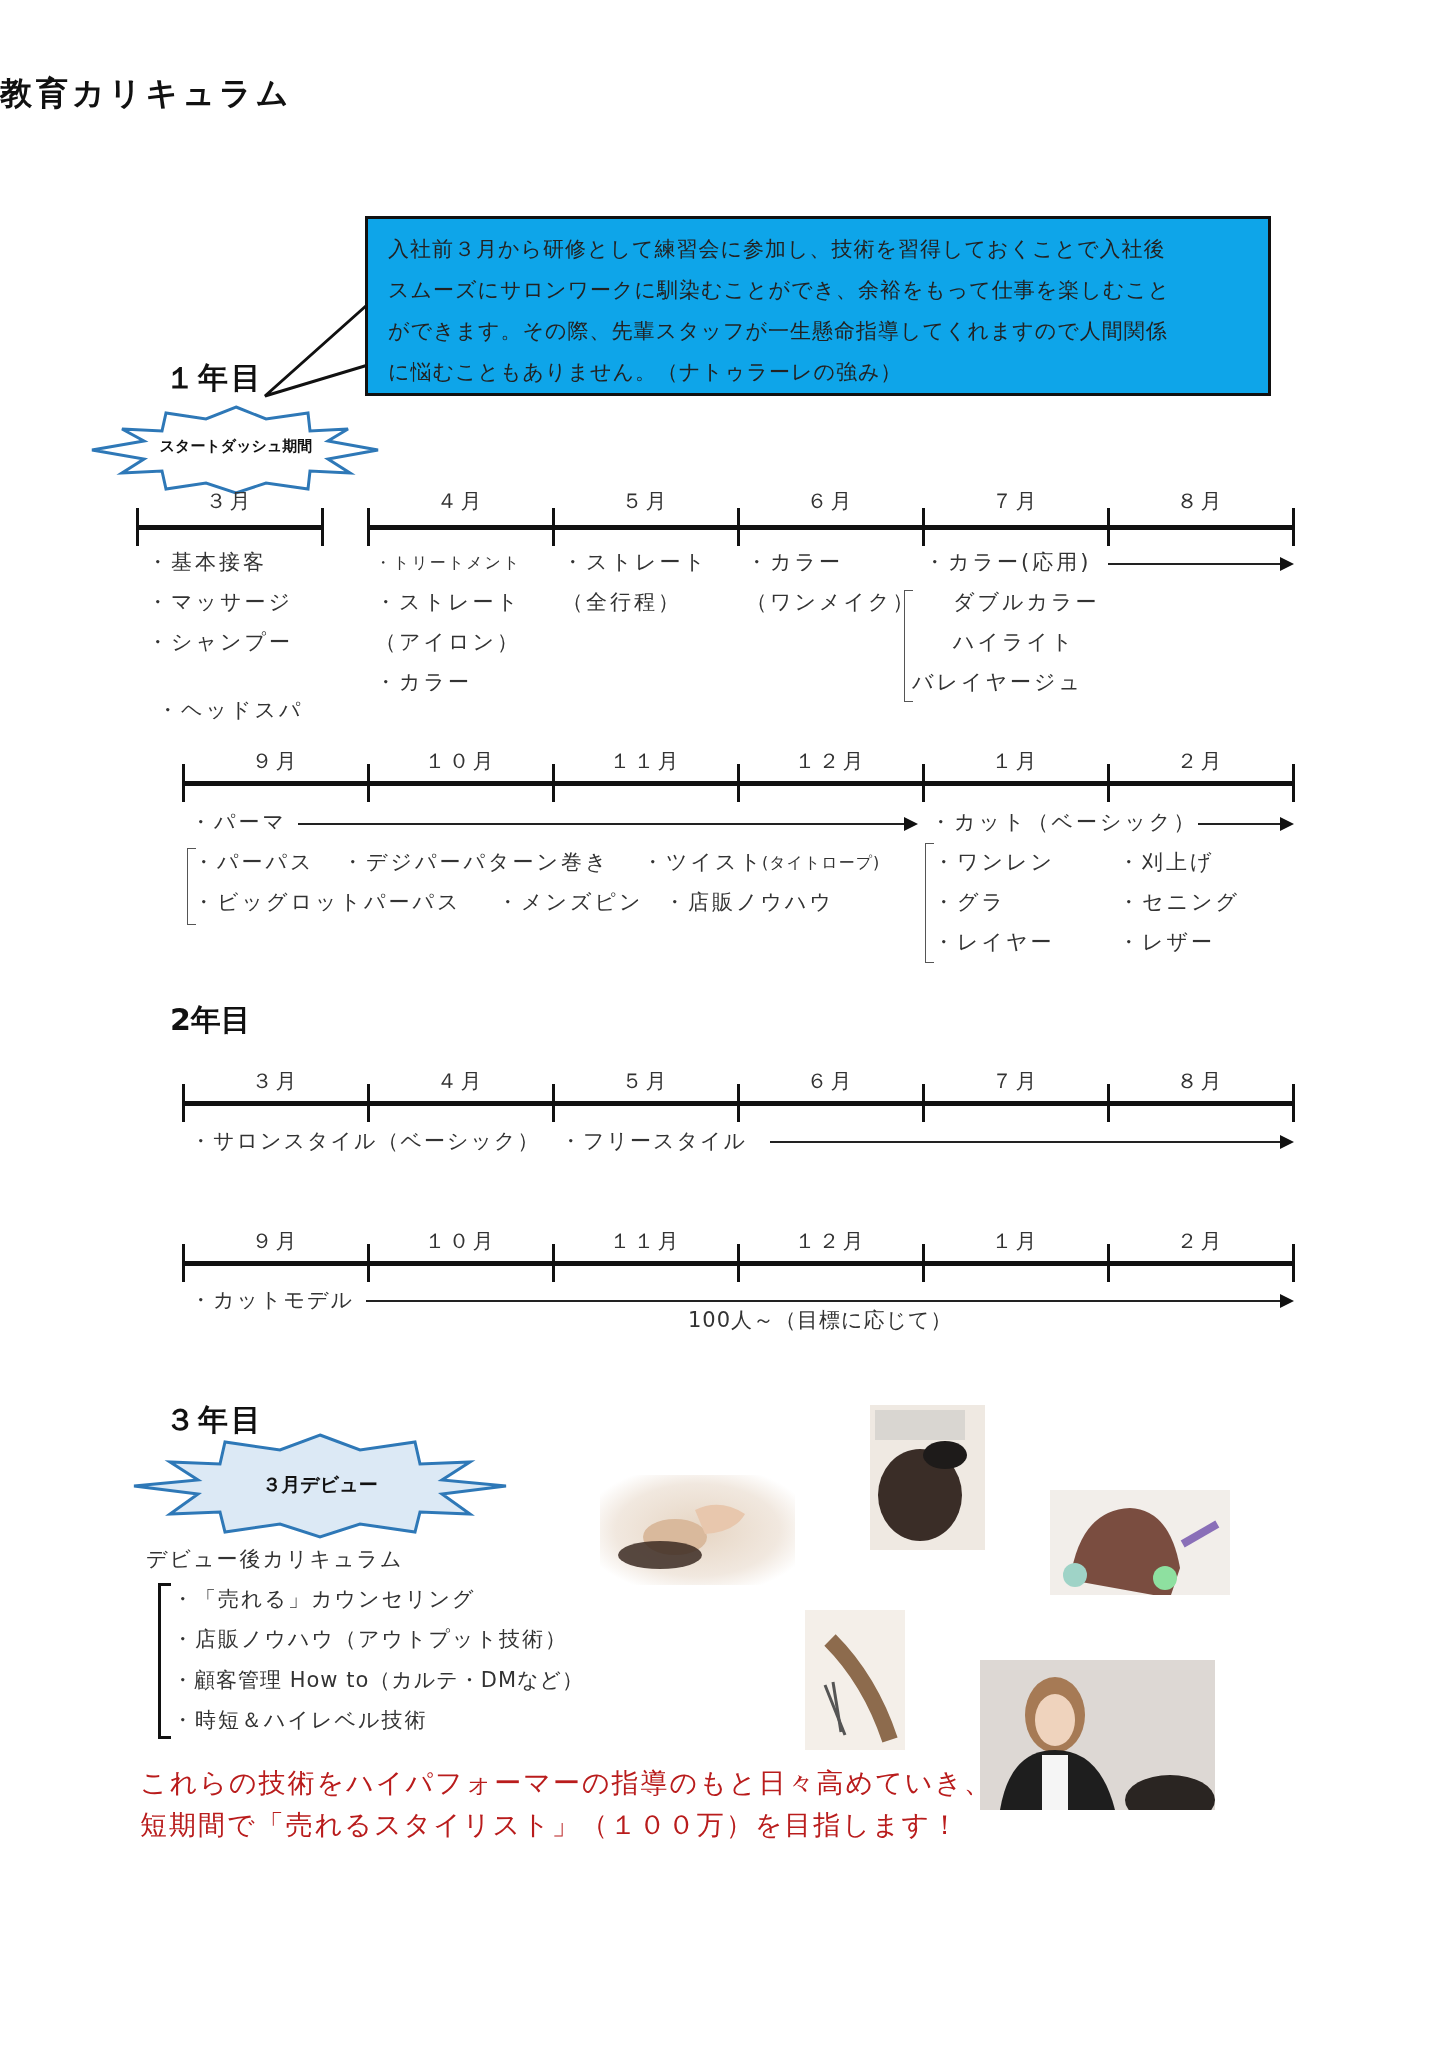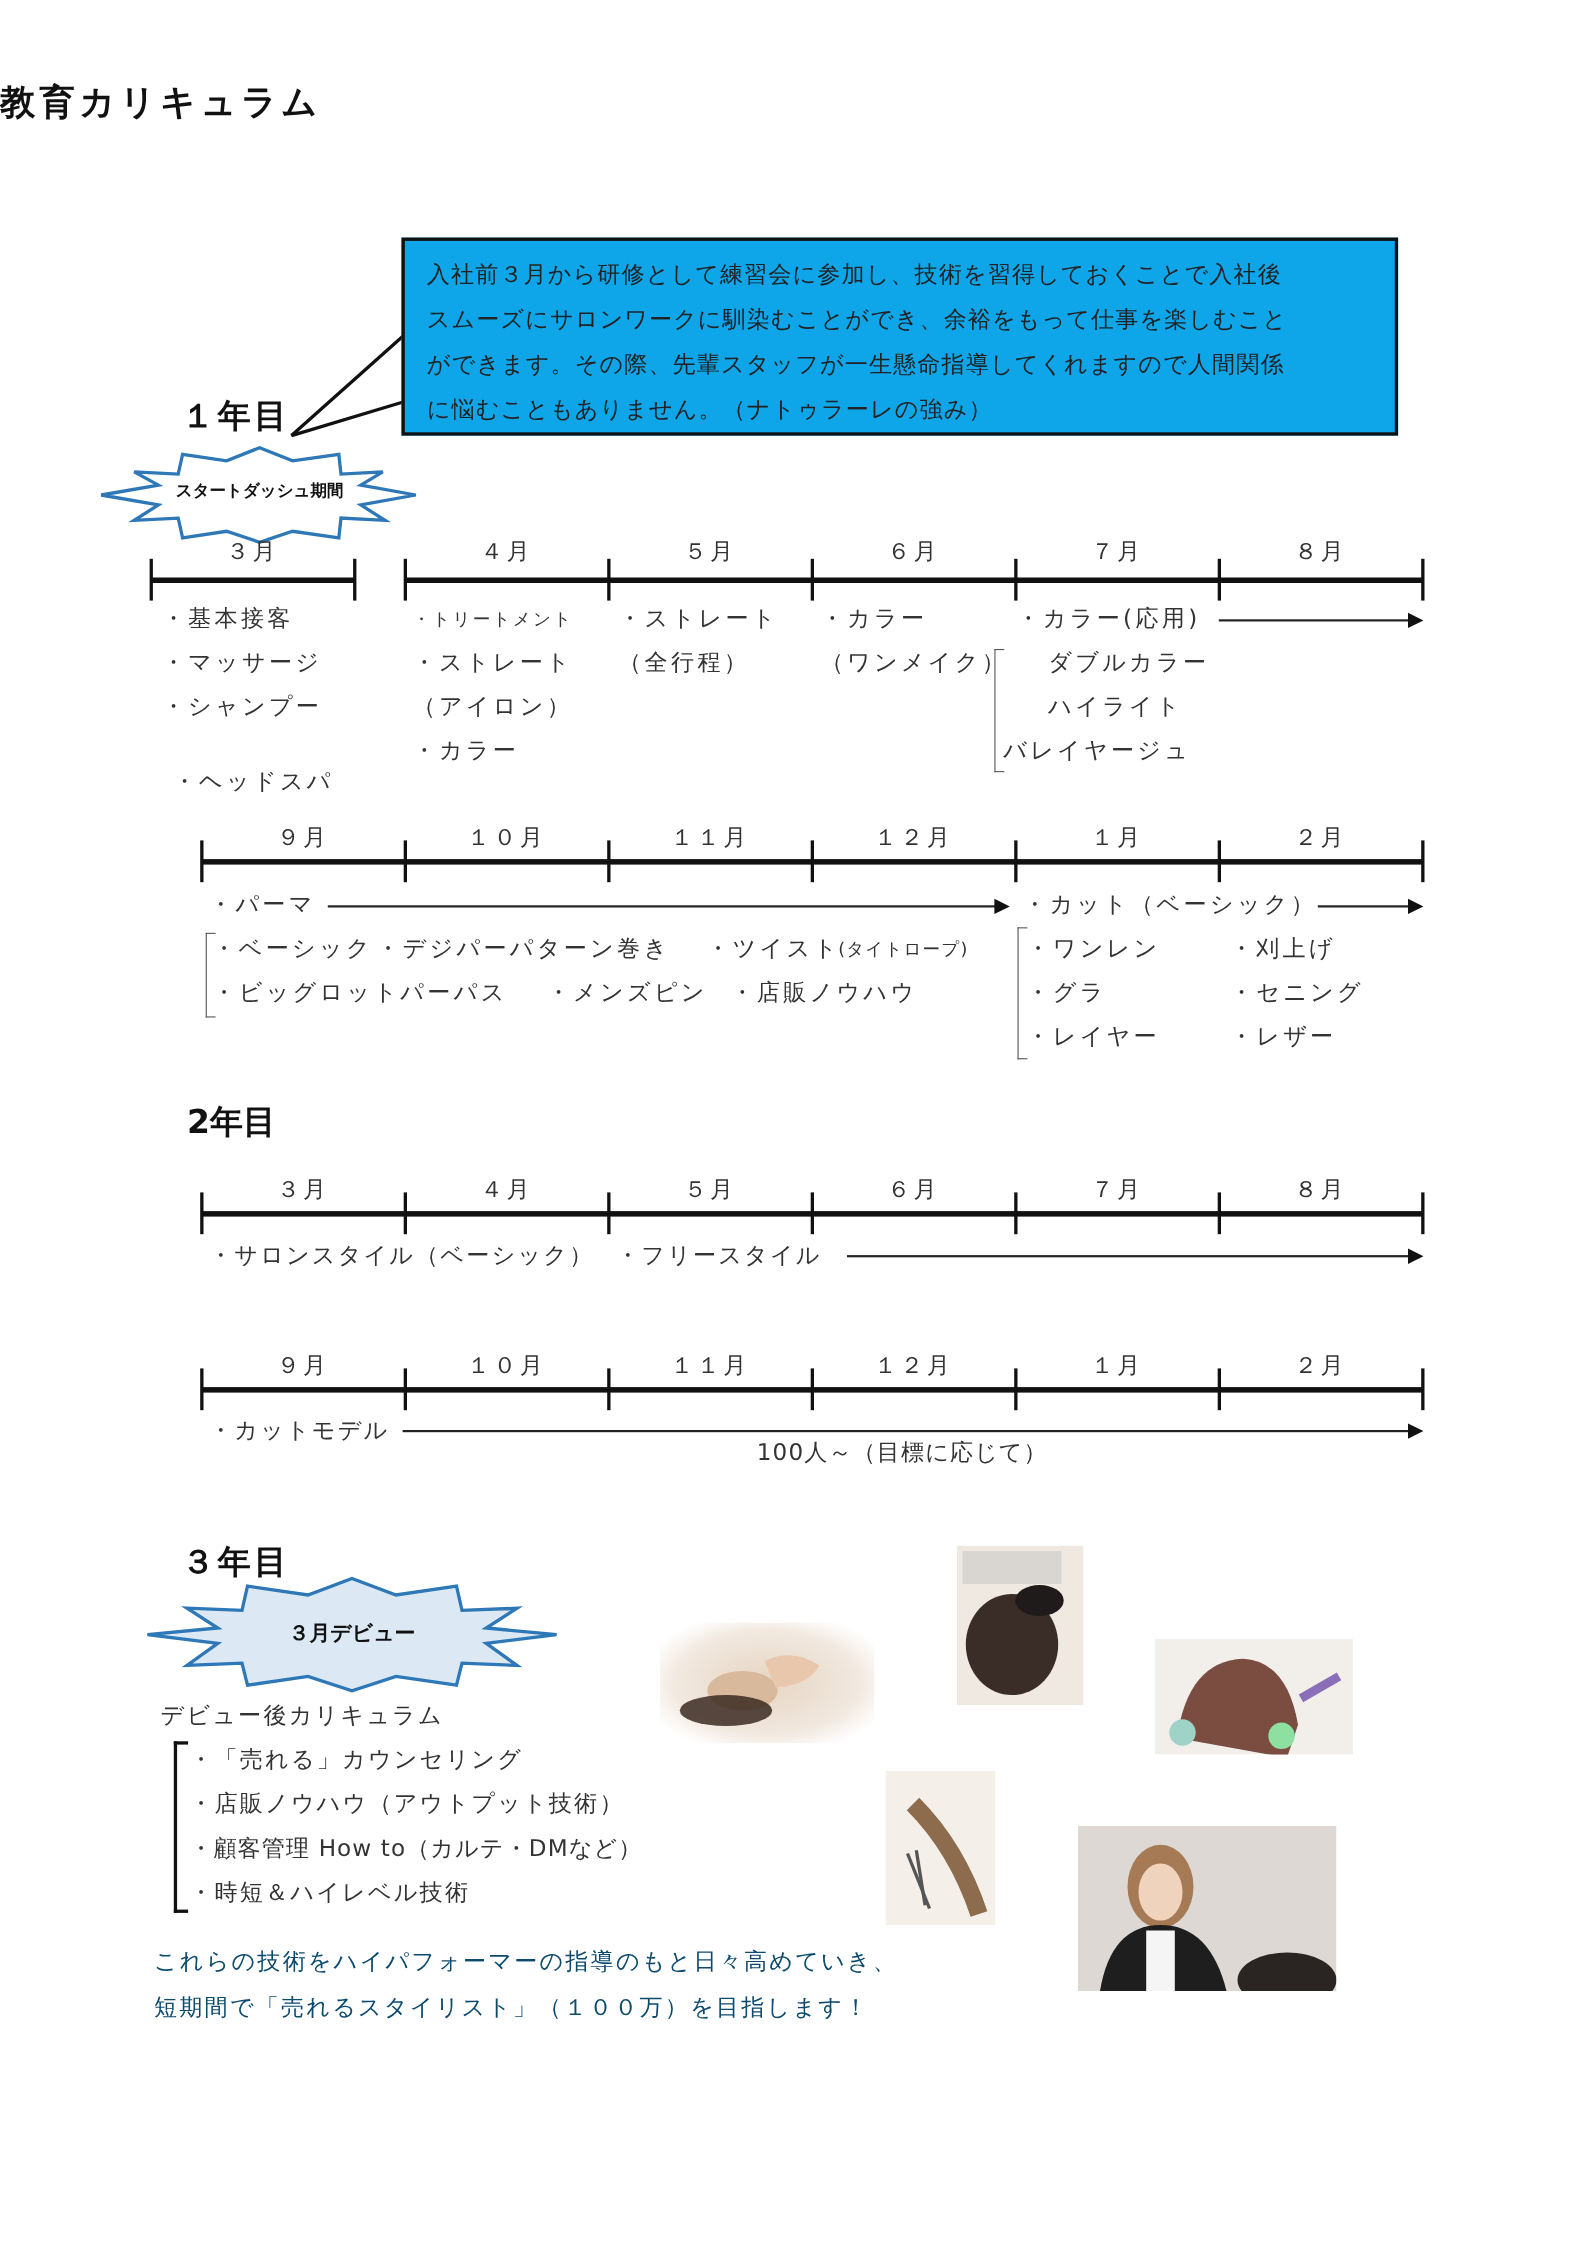--- a/index.html
+++ b/index.html
@@ -14,21 +14,21 @@
   .burst-label { font-size: 15px; font-weight: bold; color: #111; text-align: center; }
   .tl-line { height: 5px; background: #111; }
   .tick { width: 3px; height: 38px; background: #111; }
   .mon { font-size: 21px; text-align: center; color: #333; letter-spacing: 3px; }
   .item { font-size: 21px; color: #333; letter-spacing: 3px; white-space: nowrap; }
   .item.small { font-size: 16px; letter-spacing: 2px; }
   .arrow-line { height: 2px; background: #222; }
   .arrow-head { width: 0; height: 0; border-top: 7px solid transparent; border-bottom: 7px solid transparent; border-left: 14px solid #111; }
   .bracket { border: 1.5px solid #555; border-right: none; width: 8px; }
   .bracket.bold { border: 3px solid #111; border-right: none; width: 10px; }
-  .closing { font-size: 21px; color: #0c4a6e; letter-spacing: 2px; line-height: 42px; }
+  .closing { font-size: 27px; color: #b91c1c; letter-spacing: 2px; line-height: 42px; }
 </style>
 </head>
 <body>
 
 <div class="abs title">教育カリキュラム</div>
 
 <svg class="abs callout-tail" width="1448" height="500" style="pointer-events:none">
   <polyline points="367,305 265,396 368,365" fill="#fff" stroke="#111" stroke-width="3"></polyline>
 </svg>
 
@@ -101,21 +101,21 @@
 <div class="abs mon" style="left:368px; top:747px; width:185px;">１０月</div>
 <div class="abs mon" style="left:553px; top:747px; width:185px;">１１月</div>
 <div class="abs mon" style="left:738px; top:747px; width:185px;">１２月</div>
 <div class="abs mon" style="left:923px; top:747px; width:185px;">１月</div>
 <div class="abs mon" style="left:1108px; top:747px; width:185px;">２月</div>
 
 <div class="abs item" style="left:190px; top:808px;">・パーマ</div>
 <div class="abs arrow-line" style="left:298px; top:823px; width:608px;"></div>
 <div class="abs arrow-head" style="left:904px; top:817px;"></div>
 <div class="abs bracket" style="left:187px; top:848px; height:75px;"></div>
-<div class="abs item" style="left:193px; top:848px;">・ベーシック</div>
+<div class="abs item" style="left:193px; top:848px;">・パーパス</div>
 <div class="abs item" style="left:342px; top:848px;">・デジパーパターン巻き</div>
 <div class="abs item" style="left:642px; top:848px;">・ツイスト</div>
 <div class="abs item small" style="left:762px; top:853px; letter-spacing:1px;">(タイトロープ)</div>
 <div class="abs item" style="left:193px; top:888px;">・ビッグロットパーパス</div>
 <div class="abs item" style="left:497px; top:888px;">・メンズピン</div>
 <div class="abs item" style="left:664px; top:888px;">・店販ノウハウ</div>
 
 <div class="abs item" style="left:930px; top:808px;">・カット（ベーシック）</div>
 <div class="abs arrow-line" style="left:1198px; top:823px; width:85px;"></div>
 <div class="abs arrow-head" style="left:1280px; top:817px;"></div>

